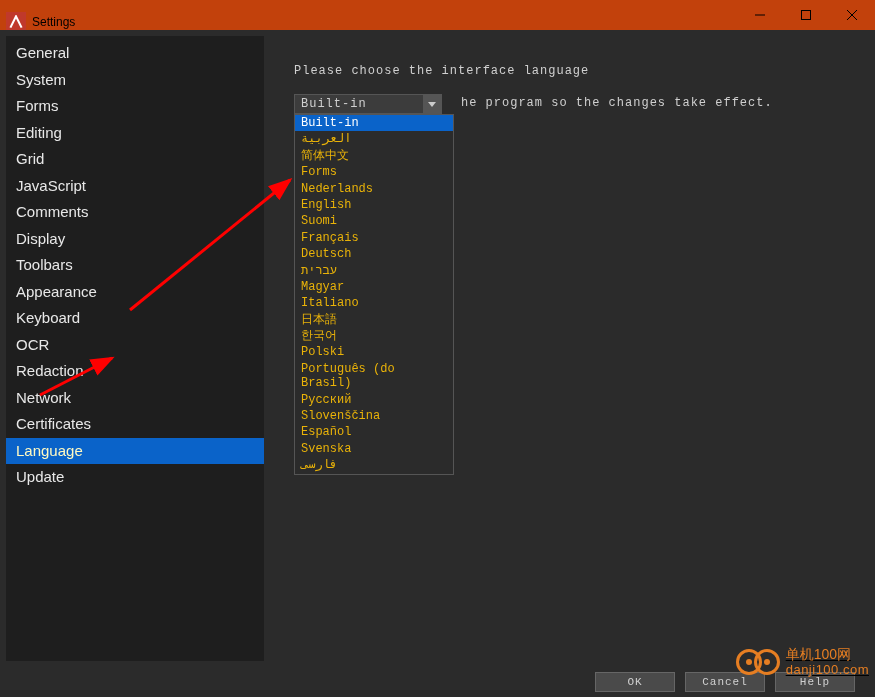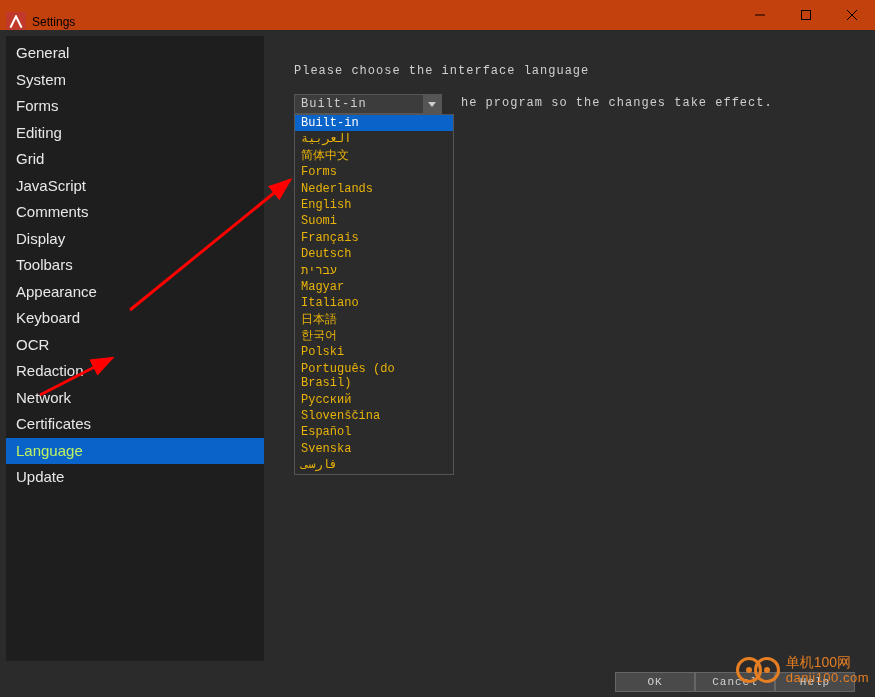--- a/index.html
+++ b/index.html
@@ -66,21 +66,21 @@
 }
 .sidebar-item {
   padding: 2px 10px;
   font-size: 15px;
   color: #e8e8e8;
   cursor: pointer;
   line-height: 1.5;
 }
 .sidebar-item.selected {
   background: #0a63c9;
-  color: #bef264;
+  color: #fef9c3;
 }
 .main {
   flex: 1;
   position: relative;
   padding: 28px 30px;
   color: #d0d0d0;
   font-family: "Courier New", monospace;
   font-size: 12px;
 }
 .prompt-label {
@@ -151,45 +151,47 @@
   position: absolute;
   bottom: 0;
   left: 0;
   right: 0;
   height: 30px;
   background: #2b2b2b;
   display: flex;
   align-items: center;
   justify-content: flex-end;
   padding-right: 20px;
+  gap: 10px;
 }
 .footer-btn {
   width: 80px;
   height: 20px;
   background: #4a4a4a;
   border: 1px solid #666;
   color: #d0d0d0;
   font-family: "Courier New", monospace;
   font-size: 11px;
   cursor: pointer;
   letter-spacing: 1px;
 }
 .arrow-overlay {
   position: absolute;
   pointer-events: none;
   z-index: 50;
 }
 .watermark {
   position: absolute;
   right: 6px;
-  bottom: 12px;
+  bottom: 20px;
   z-index: 100;
   display: flex;
   align-items: center;
   gap: 6px;
+  text-decoration: underline;
 }
 .watermark .rings {
   display: flex;
   gap: -4px;
 }
 .ring {
   width: 26px;
   height: 26px;
   border: 3px solid #e67e22;
   border-radius: 50%;

